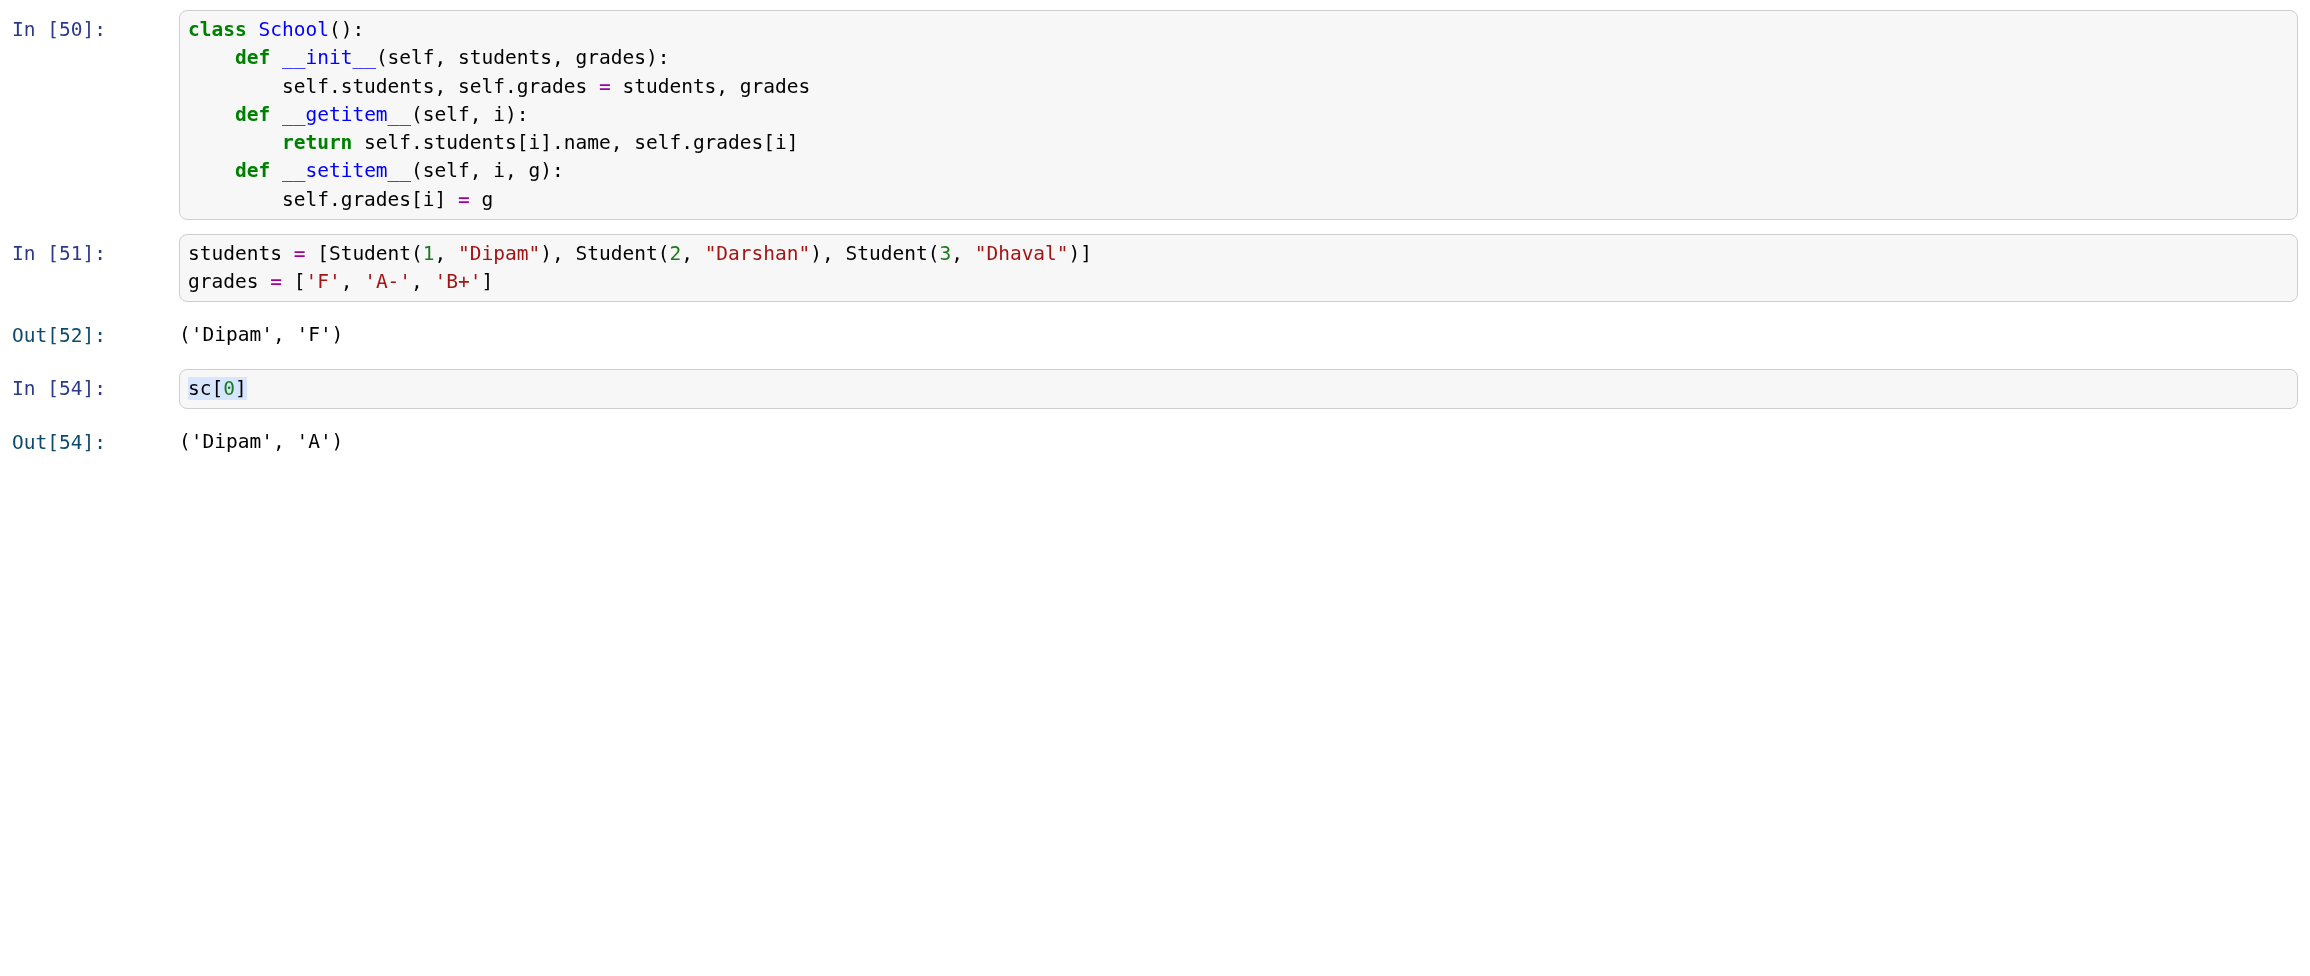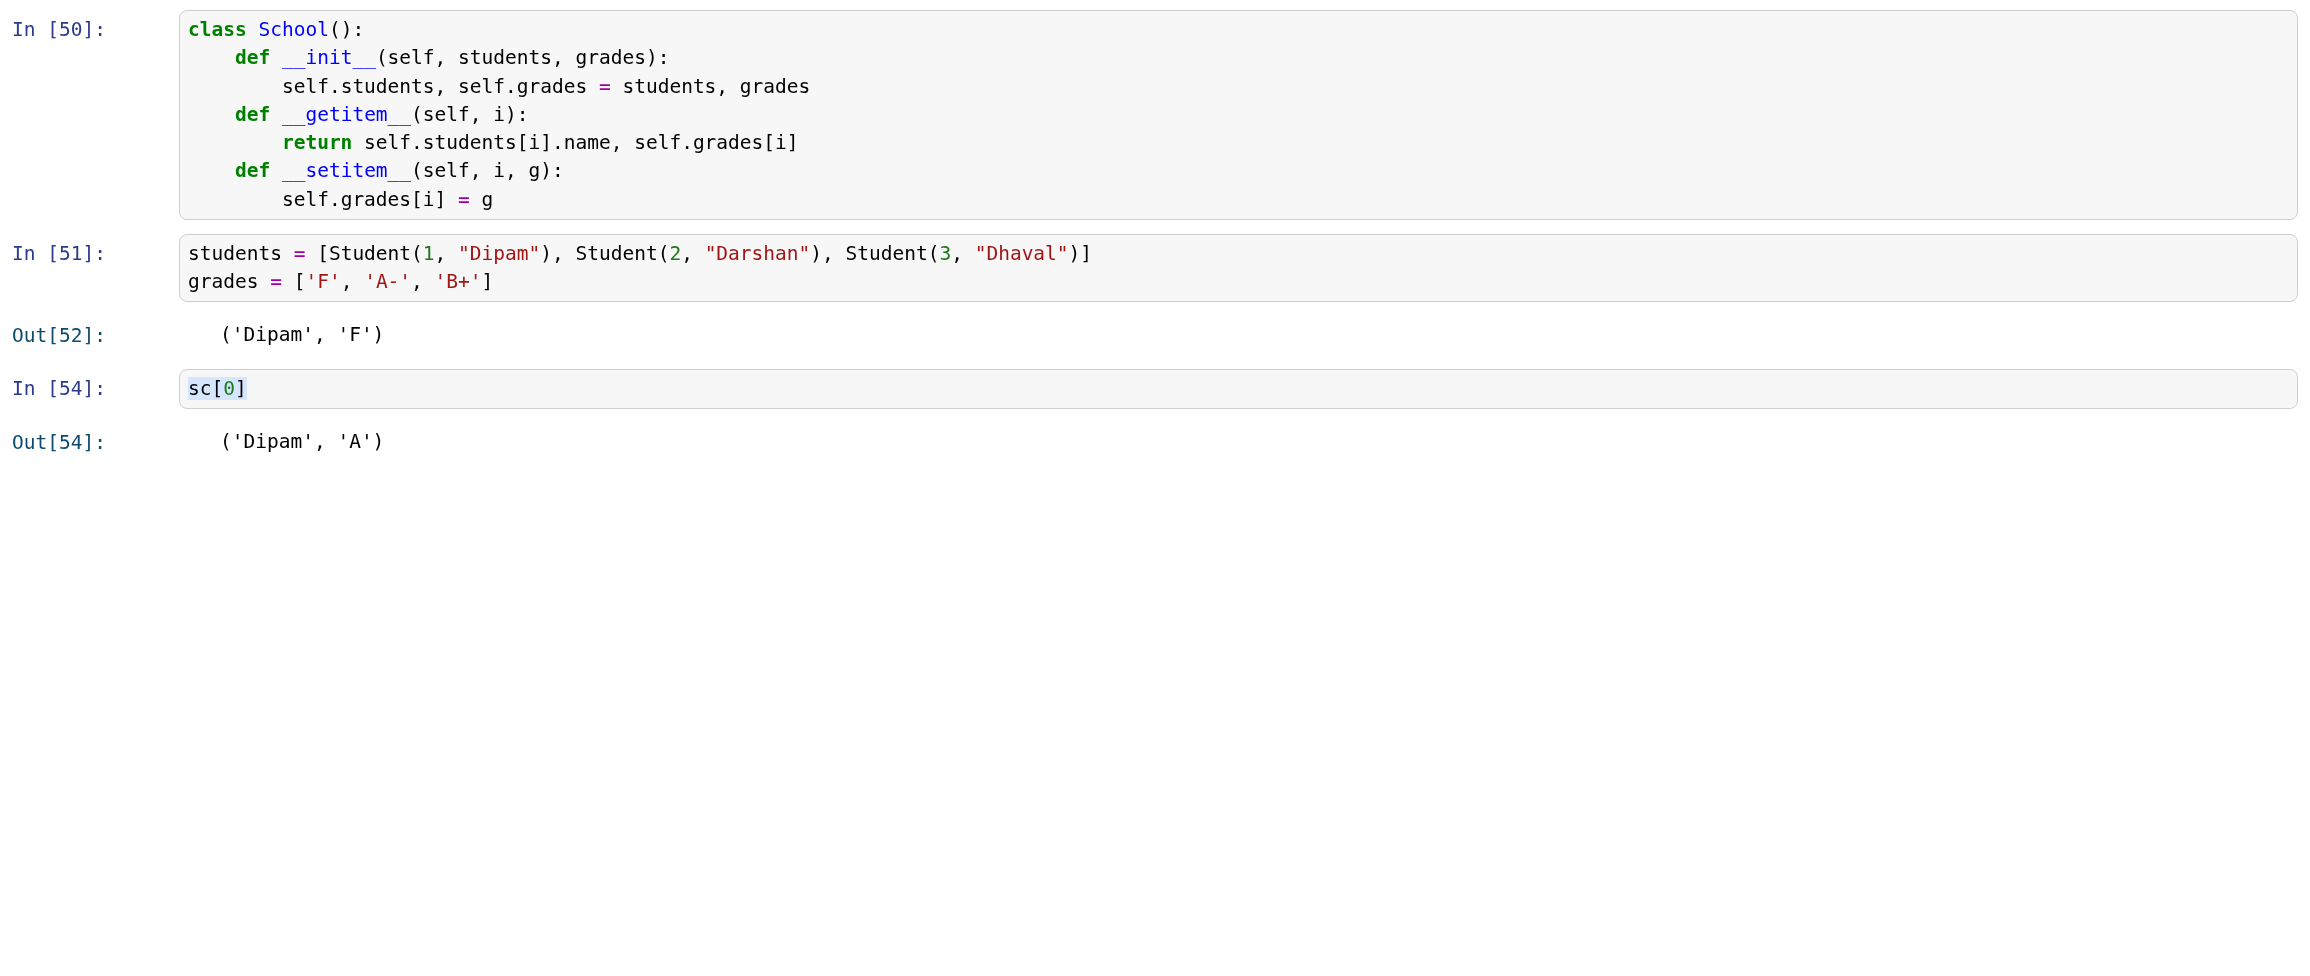--- a/index.html
+++ b/index.html
@@ -32,21 +32,20 @@
     border: 1px solid #cfcfcf;
     border-radius: 8px;
     padding: 5px 8px;
     white-space: pre;
     overflow-x: auto;
   }
   .output-area {
     flex: 1;
     padding: 5px 0;
     white-space: pre;
-    margin-left: 41px;
   }
   .kw { color: #008000; font-weight: bold; }
   .cls { color: #0000ff; }
   .fn { color: #0000ff; }
   .op { color: #a000a0; }
   .str { color: #a31515; }
   .num { color: #1c7a1c; }
   .sel { background: #d7e6ff; }
 </style>
 </head>

